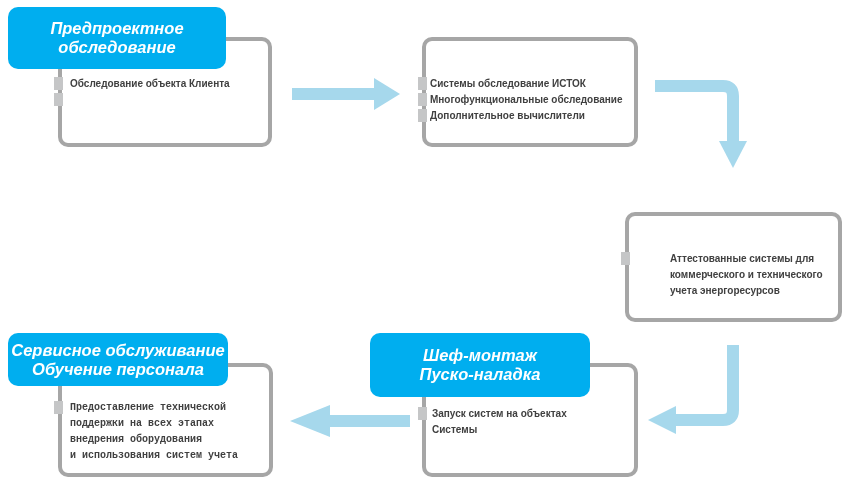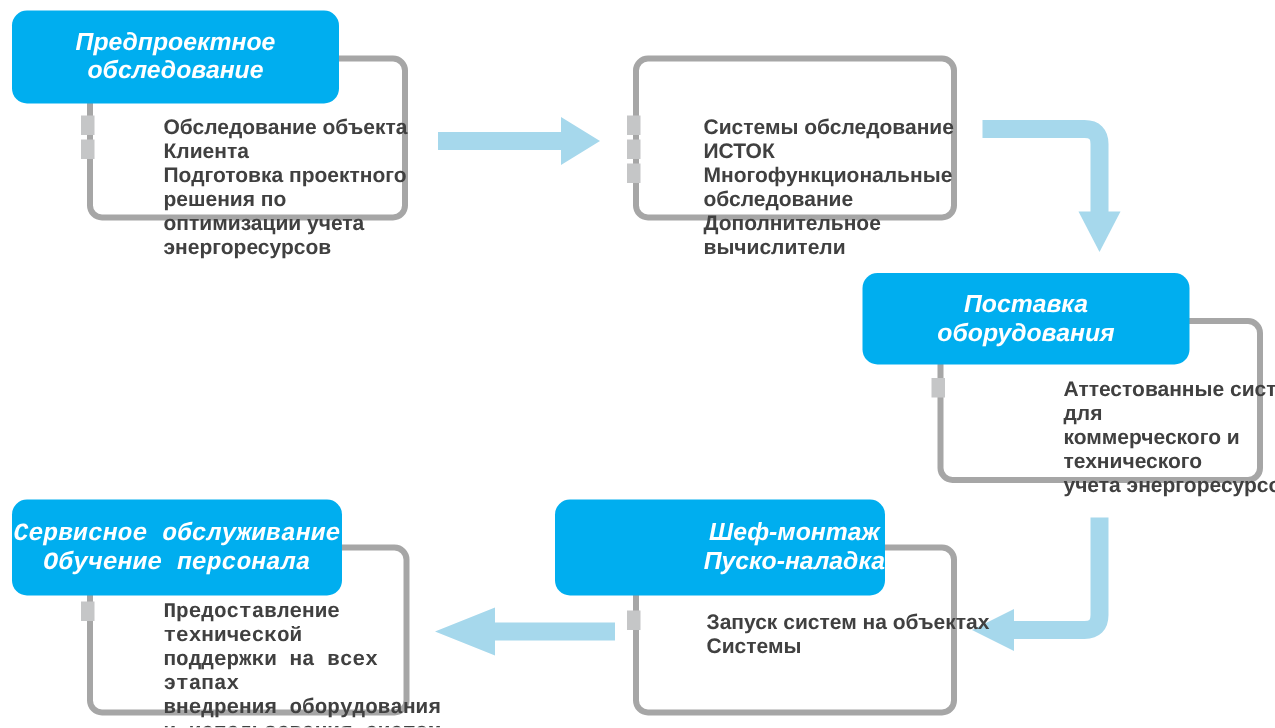--- a/index.html
+++ b/index.html
@@ -20,21 +20,21 @@
   .arrow-stroke{stroke:var(--arrow);fill:none;stroke-width:12;}
   .body-panel{
     position:absolute;z-index:2;background:#ffffff;
     border:4px solid var(--border);border-radius:10px;box-sizing:border-box;
   }
   .tick{
     position:absolute;z-index:3;width:9px;height:13px;background:var(--tick);
   }
   .items{
     position:absolute;z-index:4;color:var(--body-text);
-    font-size:14px;font-weight:700;line-height:16px;margin-left:39px;
+    font-size:10px;font-weight:700;line-height:16px;
   }
   .item{white-space:pre-line;}
   .header-badge{
     position:absolute;z-index:5;background:var(--header-bg);border-radius:10px;
     display:flex;align-items:center;justify-content:center;text-align:center;
     color:var(--header-text);font-size:16.5px;font-weight:700;font-style:italic;
     line-height:19px;
   }
   .header-badge span{white-space:pre-line;}
 </style>
@@ -54,22 +54,20 @@
     <polygon class="arrow-fill" points="676,406 676,434 648,420"></polygon>
 
     <polygon class="arrow-fill" points="410,415 330,415 330,405 290,421 330,437 330,427 410,427"></polygon>
   </svg>
 
   <div class="body-panel" style="left:58px;top:37px;width:214px;height:110px;"></div>
   <div class="tick" style="left:54px;top:77px;"></div>
   <div class="tick" style="left:54px;top:93px;"></div>
   <div class="items" style="left:70px;top:76px;width:198px;">
     <div class="item">Обследование объекта Клиента</div>
-    <div class="item">Подготовка проектного решения по
-оптимизации учета энергоресурсов</div>
   </div>
   <div class="header-badge" style="left:8px;top:7px;width:218px;height:62px;">
     <span>Предпроектное
 обследование</span>
   </div>
 
   <div class="body-panel" style="left:422px;top:37px;width:216px;height:110px;"></div>
   <div class="tick" style="left:418px;top:77px;"></div>
   <div class="tick" style="left:418px;top:93px;"></div>
   <div class="tick" style="left:418px;top:109px;"></div>
@@ -79,42 +77,38 @@
     <div class="item">Дополнительное вычислители</div>
   </div>
 
   <div class="body-panel" style="left:625px;top:212px;width:217px;height:110px;"></div>
   <div class="tick" style="left:621px;top:252px;"></div>
   <div class="items" style="left:670px;top:251px;width:198px;">
     <div class="item">Аттестованные системы для
 коммерческого и технического
 учета энергоресурсов</div>
   </div>
-  <div class="header-badge" style="left:575px;top:182px;width:218px;height:61px;">
-    <span>Поставка
-оборудования</span>
-  </div>
 
   <div class="body-panel" style="left:58px;top:363px;width:215px;height:114px;"></div>
   <div class="tick" style="left:54px;top:401px;"></div>
   <div class="items" style="left:70px;top:400px;width:198px;font-family:Liberation Mono, monospace;">
     <div class="item">Предоставление технической
 поддержки на всех этапах
 внедрения оборудования
 и использования систем учета</div>
   </div>
-  <div class="header-badge" style="left:8px;top:333px;width:220px;height:64px;font-family:Liberation Mono, monospace;">
+  <div class="header-badge" style="left:8px;top:333px;width:220px;height:53px;">
     <span>Сервисное обслуживание
 Обучение персонала</span>
   </div>
 
   <div class="body-panel" style="left:422px;top:363px;width:216px;height:114px;"></div>
   <div class="tick" style="left:418px;top:407px;"></div>
   <div class="items" style="left:432px;top:406px;width:198px;">
     <div class="item">Запуск систем на объектах
 Системы</div>
   </div>
-  <div class="header-badge" style="left:370px;top:333px;width:220px;height:64px;justify-content:flex-end;">
+  <div class="header-badge" style="left:370px;top:333px;width:220px;height:64px;">
     <span>Шеф-монтаж
 Пуско-наладка</span>
   </div>
 
 </div>
 
 </body></html>

